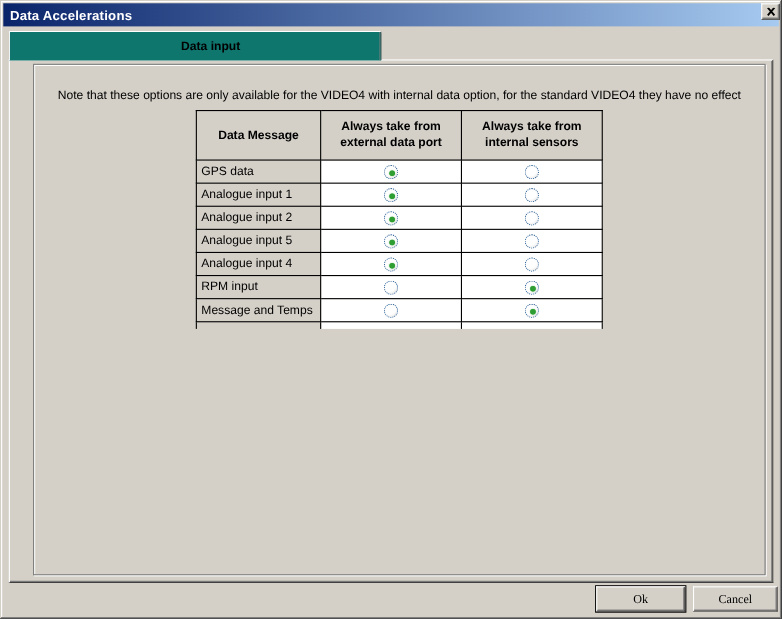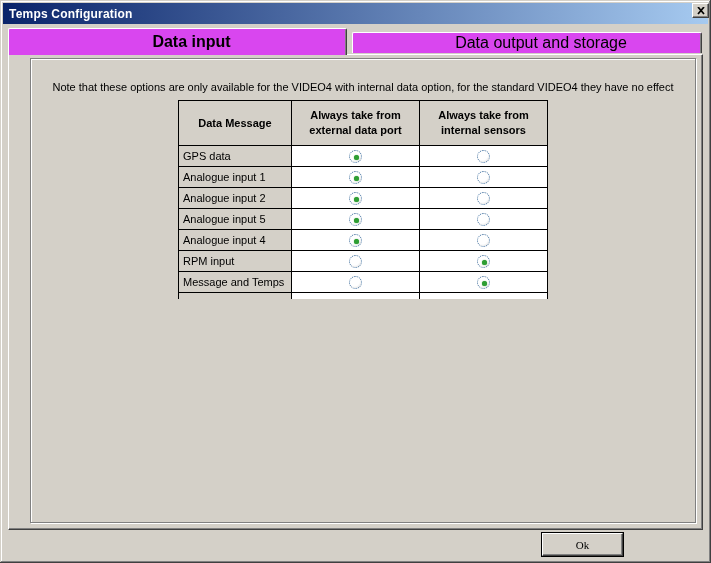--- a/index.html
+++ b/index.html
@@ -25,22 +25,22 @@
   .close-btn {
     position:absolute; right:2px; top:3px; width:17px; height:15px;
     background:#d4d0c8;
     border:1px solid; border-color:#ffffff #404040 #404040 #ffffff;
     box-shadow: inset -1px -1px 0 #808080;
     display:flex; align-items:center; justify-content:center; cursor:default;
   }
 
   
   .tab {
-    position:absolute; background:#d946ef; display:flex; align-items:center; justify-content:center;
-    font-size:16px;
+    position:absolute; background:#0f766e; display:flex; align-items:center; justify-content:center;
+    font-size:11px;
     border-top:1px solid #ffffff; border-left:1px solid #ffffff; border-right:1px solid #404040;
     box-shadow: inset -1px 0 0 #808080;
     border-top-left-radius:2px; border-top-right-radius:2px;padding-left:28px;
   }
   .tab-active  { left:8px;  top:28px; width:339px; height:27px; font-weight:bold; z-index:3; }
   .tab-inactive{ left:352px;top:32px; width:350px; height:21px; z-index:1; }
 
   
   .page {
     position:absolute; left:8px; top:54px; width:695px; height:476px; background:#d4d0c8;
@@ -97,33 +97,30 @@
   }
   .btn-ok { left:542px; top:533px; width:81px; height:23px; box-shadow: 0 0 0 1px #000000, inset -1px -1px 0 #808080; }
   .btn-cancel { left:630px; top:533px; width:77px; height:23px; }
 </style>
 </head>
 <body>
 
 <div class="window">
 
   <div class="titlebar">
-    <span class="title-text">Temps Configuration</span>
+    <span class="title-text">Data Accelerations</span>
   </div>
   <div class="close-btn">
     <svg width="8" height="8" viewBox="0 0 8 8">
       <path d="M1,0 L7,7 M7,0 L1,7" stroke="#000" stroke-width="1.7" fill="none"></path>
     </svg>
   </div>
 
   <div class="tab tab-active">
     <span>Data input</span>
-  </div>
-  <div class="tab tab-inactive">
-    <span>Data output and storage</span>
   </div>
 
   <div class="page">
     <div class="inner-panel">
 
       <div class="note">Note that these options are only available for the VIDEO4 with internal data option, for the standard VIDEO4 they have no effect</div>
 
       <table class="data-table">
         <thead>
           <tr>
@@ -173,14 +170,15 @@
               <td class="radio-cell"></td>
               <td class="radio-cell"></td>
             </tr>
           </tbody>
       </table>
 
     </div>
   </div>
 
   <button class="btn btn-ok">Ok</button>
+  <button class="btn btn-cancel">Cancel</button>
 
 </div>
 
 </body></html>

